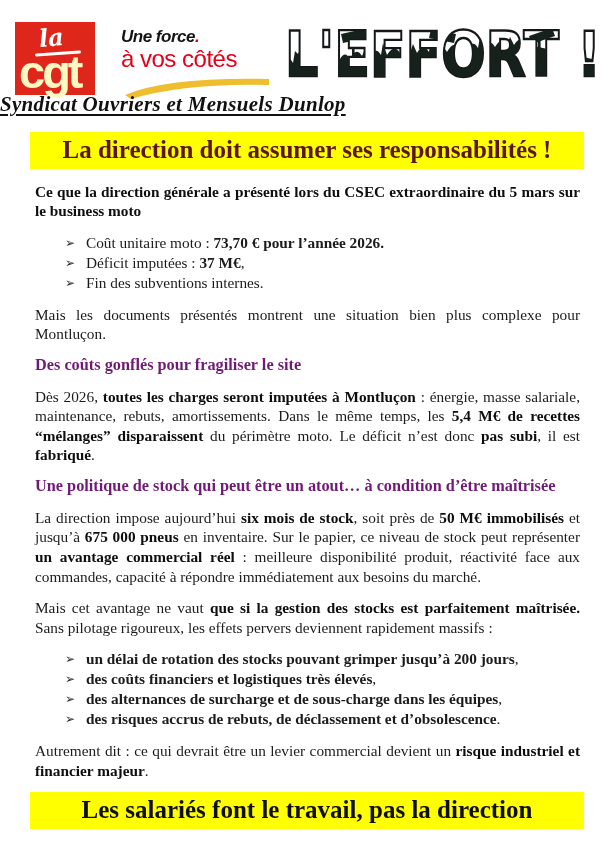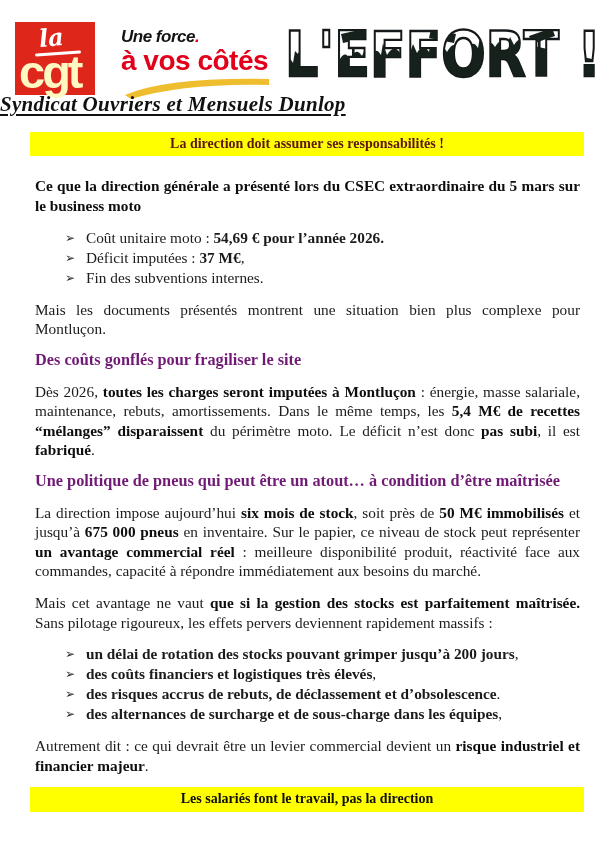--- a/index.html
+++ b/index.html
@@ -37,37 +37,37 @@
     font-family:"Liberation Sans",sans-serif;font-weight:bold;
     font-size:47px;line-height:0.95;color:#fef9c3;letter-spacing:-3px;
   }
   .tagline{position:absolute;left:110px;top:27px;width:160px;margin-left:11px;}
   .tagline-1{
     font-family:"Liberation Sans",sans-serif;font-style:italic;font-weight:bold;
     font-size:17px;color:#141414;letter-spacing:-0.5px;
   }
   .tagline-dot{color:var(--tagline-red);font-weight:bold;}
   .tagline-2{
-    font-family:"Liberation Sans",sans-serif;font-weight:bold;
-    font-size:28px;line-height:1;color:var(--tagline-red);letter-spacing:-0.5px;margin-top:0px;
+    font-family:"Liberation Sans",sans-serif;font-weight:normal;
+    font-size:24px;line-height:1;color:var(--tagline-red);letter-spacing:-0.5px;margin-top:0px;
   }
   .swoosh{position:absolute;left:0px;top:47px;}
   .effort-logo{position:absolute;right:8px;top:12px;}
   .masthead-subtitle{
     position:absolute;left:0;right:0;top:92px;
     font-weight:bold;font-style:italic;font-size:21px;color:#111;
     text-decoration:underline;text-decoration-thickness:2px;text-underline-offset:3px;
     letter-spacing:0.3px;
   }
   
   .doc-body{padding:6px 33px 0 35px;}
   .banner{
     background:var(--banner-yellow);color:#101010;
-    font-weight:bold;font-size:14px;line-height:1.1;text-align:center;
-    padding:4px 2px 5px;margin:0 -4px 20px -5px;
+    font-weight:bold;font-size:25px;line-height:1.1;text-align:center;
+    padding:4px 2px 5px;margin:0 -4px 13px -5px;
   }
   .banner.banner-red{color:var(--banner1-text);}
   .subheading{font-weight:bold;font-size:16.3px;line-height:1.15;margin:1px 0 12px;color:#701a75;}
   .para{font-size:15.3px;line-height:19.6px;text-align:justify;margin:0 0 12px;}
   .para b{color:#0e0e0e;}
   .bullets{margin:0 0 12px;padding-left:30px;list-style:none;}
   .bullets li{font-size:15.3px;line-height:20px;}
   .bullet-marker{
     display:inline-block;width:21px;color:#2a2a2a;font-size:12px;
     vertical-align:1px;
@@ -119,33 +119,33 @@
       </g>
     </svg>
 
     <div class="masthead-subtitle">Syndicat Ouvriers et Mensuels Dunlop</div>
   </header>
 
   <main class="doc-body">
       <h2 class="banner banner-red">La direction doit assumer ses responsabilités !</h2>
       <p class="para"><b>Ce que la direction générale a présenté lors du CSEC extraordinaire du 5 mars sur le business moto</b></p>
       <ul class="bullets">
-        <li><span class="bullet-marker">➢</span><span><span>Coût unitaire moto : </span><b>54,69 € pour l’année 2026.</b></span></li>
+        <li><span class="bullet-marker">➢</span><span><span>Coût unitaire moto : </span><b>73,70 € pour l’année 2026.</b></span></li>
         <li><span class="bullet-marker">➢</span><span><span>Déficit imputées : </span><b>37 M€</b><span>,</span></span></li>
         <li><span class="bullet-marker">➢</span><span><span>Fin des subventions internes.</span></span></li>
       </ul>
       <p class="para"><span>Mais les documents présentés montrent une situation bien plus complexe pour Montluçon.</span></p>
       <h3 class="subheading">Des coûts gonflés pour fragiliser le site</h3>
       <p class="para"><span>Dès 2026, </span><b>toutes les charges seront imputées à Montluçon</b><span> : énergie, masse salariale, maintenance, rebuts, amortissements. Dans le même temps, les </span><b>5,4 M€ de recettes “mélanges” disparaissent</b><span> du périmètre moto. Le déficit n’est donc </span><b>pas subi</b><span>, il est </span><b>fabriqué</b><span>.</span></p>
-      <h3 class="subheading">Une politique de pneus qui peut être un atout… à condition d’être maîtrisée</h3>
+      <h3 class="subheading">Une politique de stock qui peut être un atout… à condition d’être maîtrisée</h3>
       <p class="para"><span>La direction impose aujourd’hui </span><b>six mois de stock</b><span>, soit près de </span><b>50 M€ immobilisés</b><span> et jusqu’à </span><b>675 000 pneus</b><span> en inventaire. Sur le papier, ce niveau de stock peut représenter </span><b>un avantage commercial réel</b><span> : meilleure disponibilité produit, réactivité face aux commandes, capacité à répondre immédiatement aux besoins du marché.</span></p>
       <p class="para"><span>Mais cet avantage ne vaut </span><b>que si la gestion des stocks est parfaitement maîtrisée.</b><span> Sans pilotage rigoureux, les effets pervers deviennent rapidement massifs :</span></p>
       <ul class="bullets">
         <li><span class="bullet-marker">➢</span><span><b>un délai de rotation des stocks pouvant grimper jusqu’à 200 jours</b><span>,</span></span></li>
         <li><span class="bullet-marker">➢</span><span><b>des coûts financiers et logistiques très élevés</b><span>,</span></span></li>
+        <li><span class="bullet-marker">➢</span><span><b>des alternances de surcharge et de sous-charge dans les équipes</b><span>,</span></span></li>
         <li><span class="bullet-marker">➢</span><span><b>des risques accrus de rebuts, de déclassement et d’obsolescence</b><span>.</span></span></li>
-        <li><span class="bullet-marker">➢</span><span><b>des alternances de surcharge et de sous-charge dans les équipes</b><span>,</span></span></li>
       </ul>
       <p class="para"><span>Autrement dit : ce qui devrait être un levier commercial devient un </span><b>risque industriel et financier majeur</b><span>.</span></p>
       <h2 class="banner">Les salariés font le travail, pas la direction</h2>
     </main>
 
 </div>
 
 </body></html>

